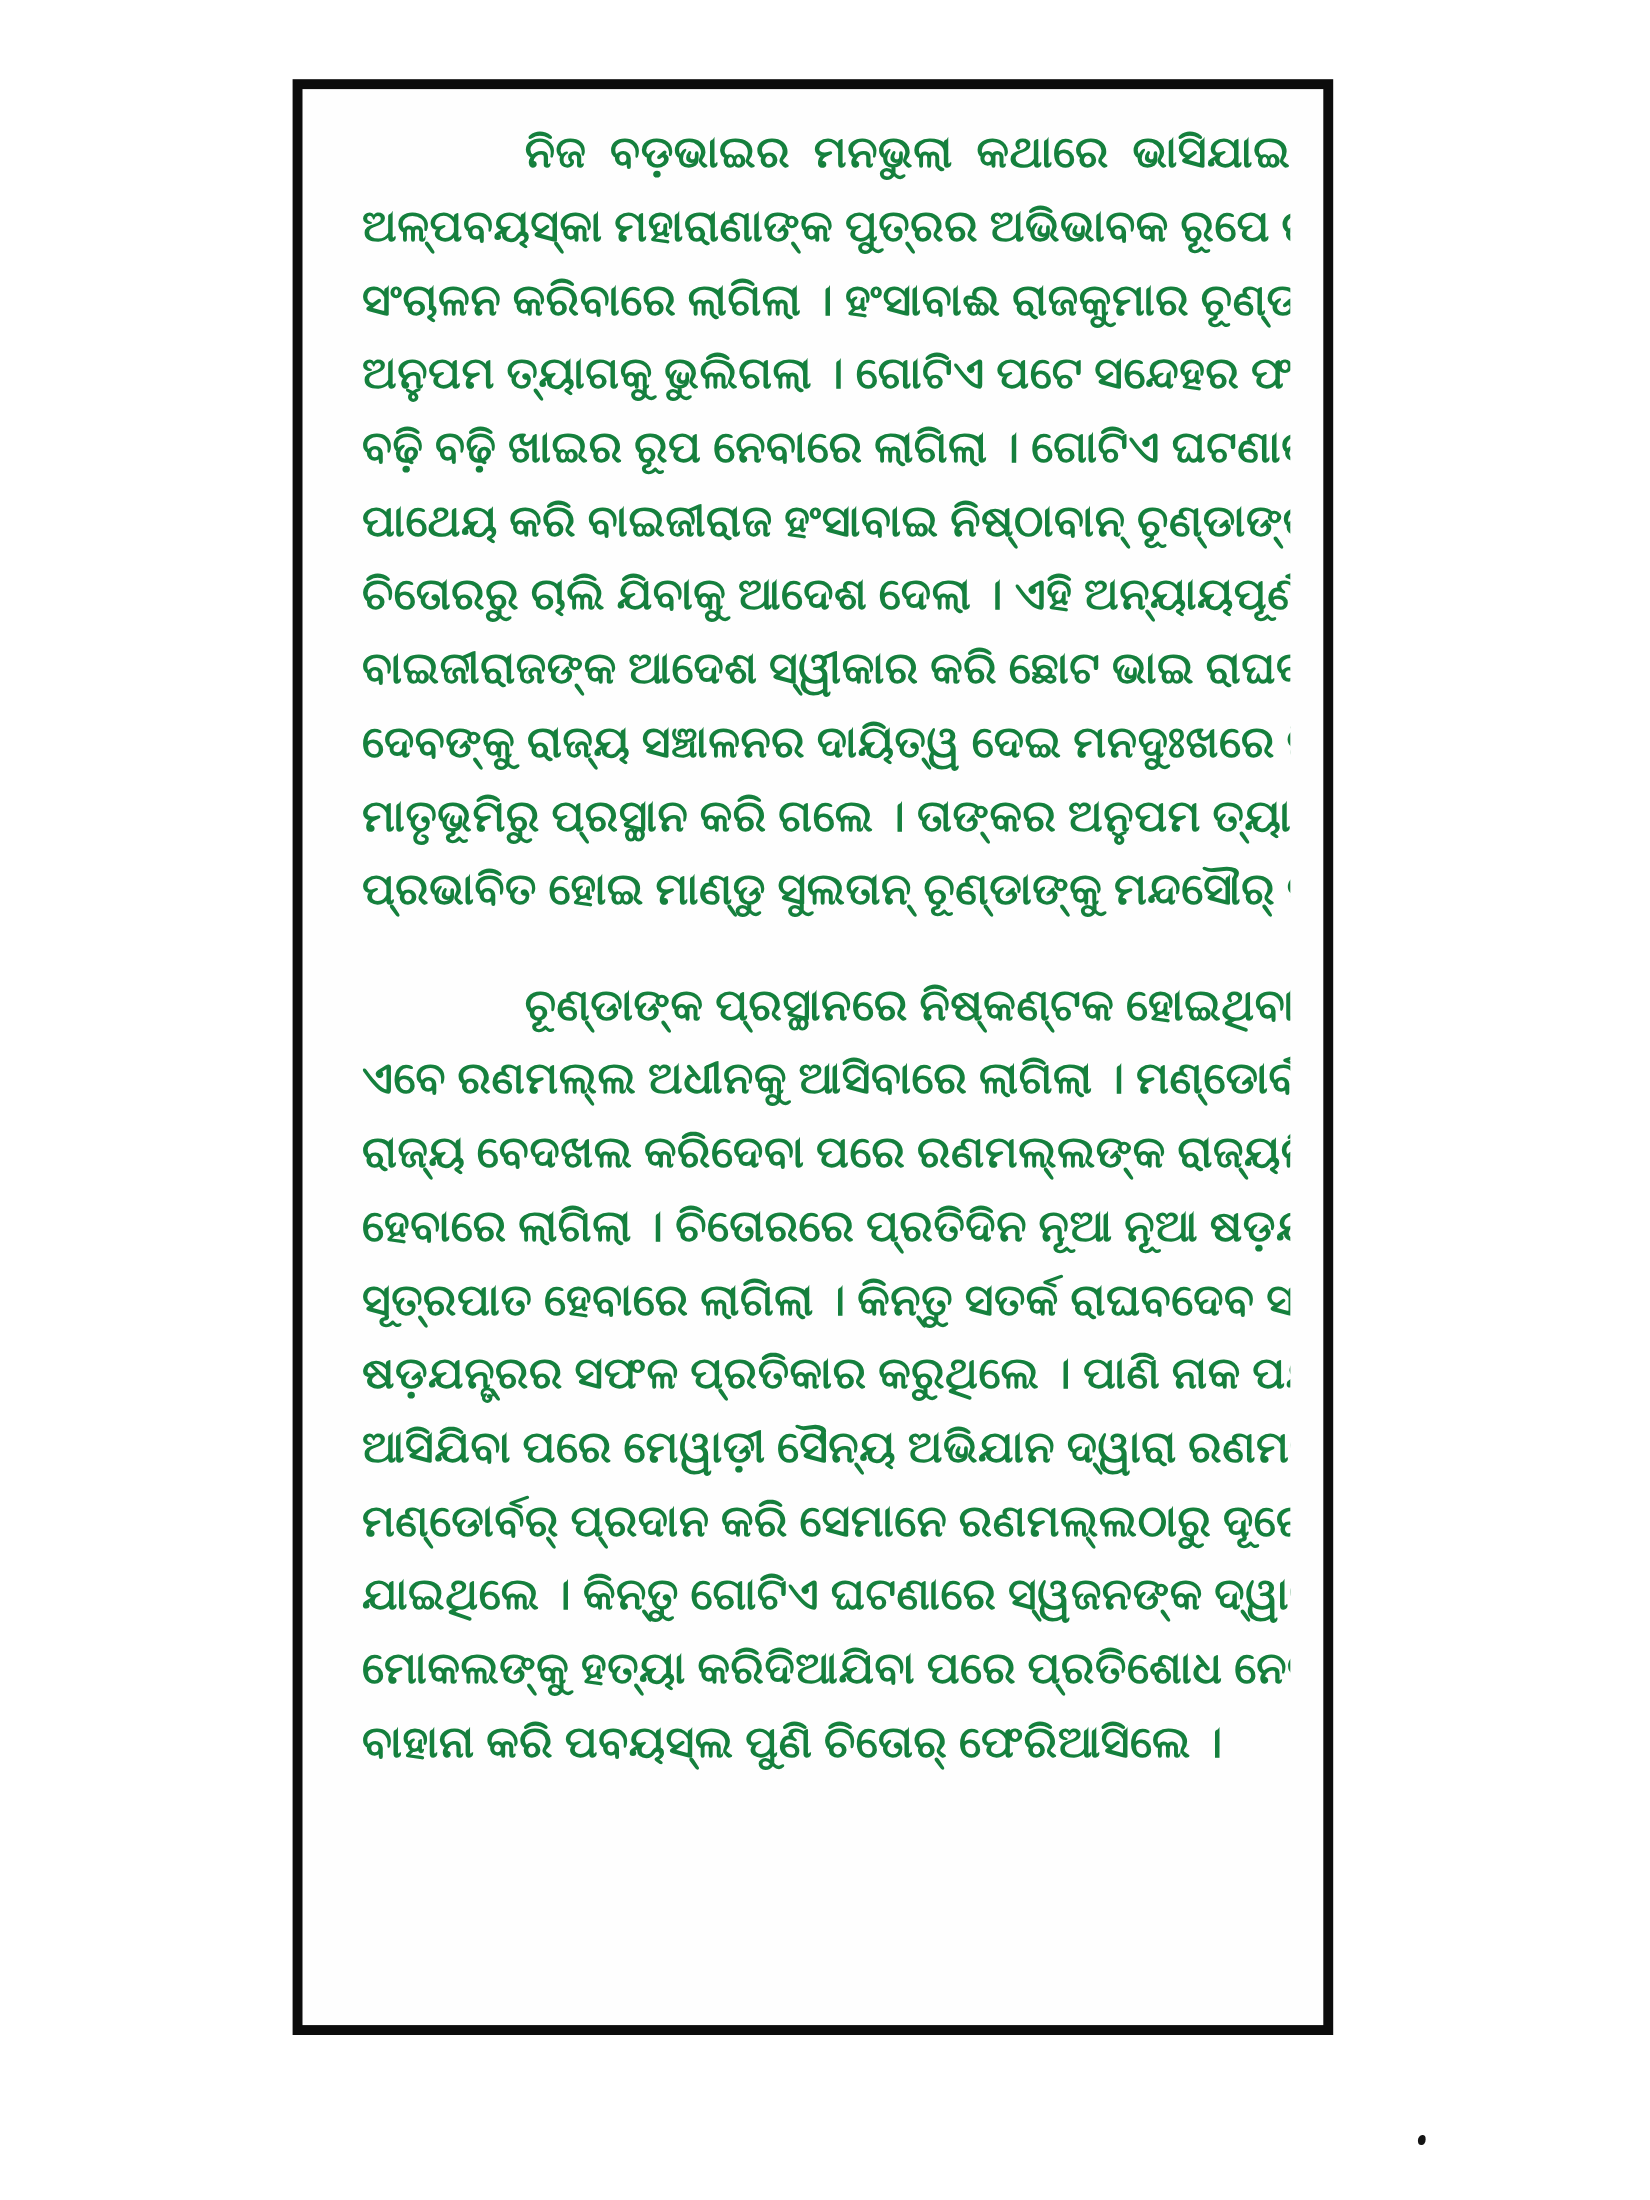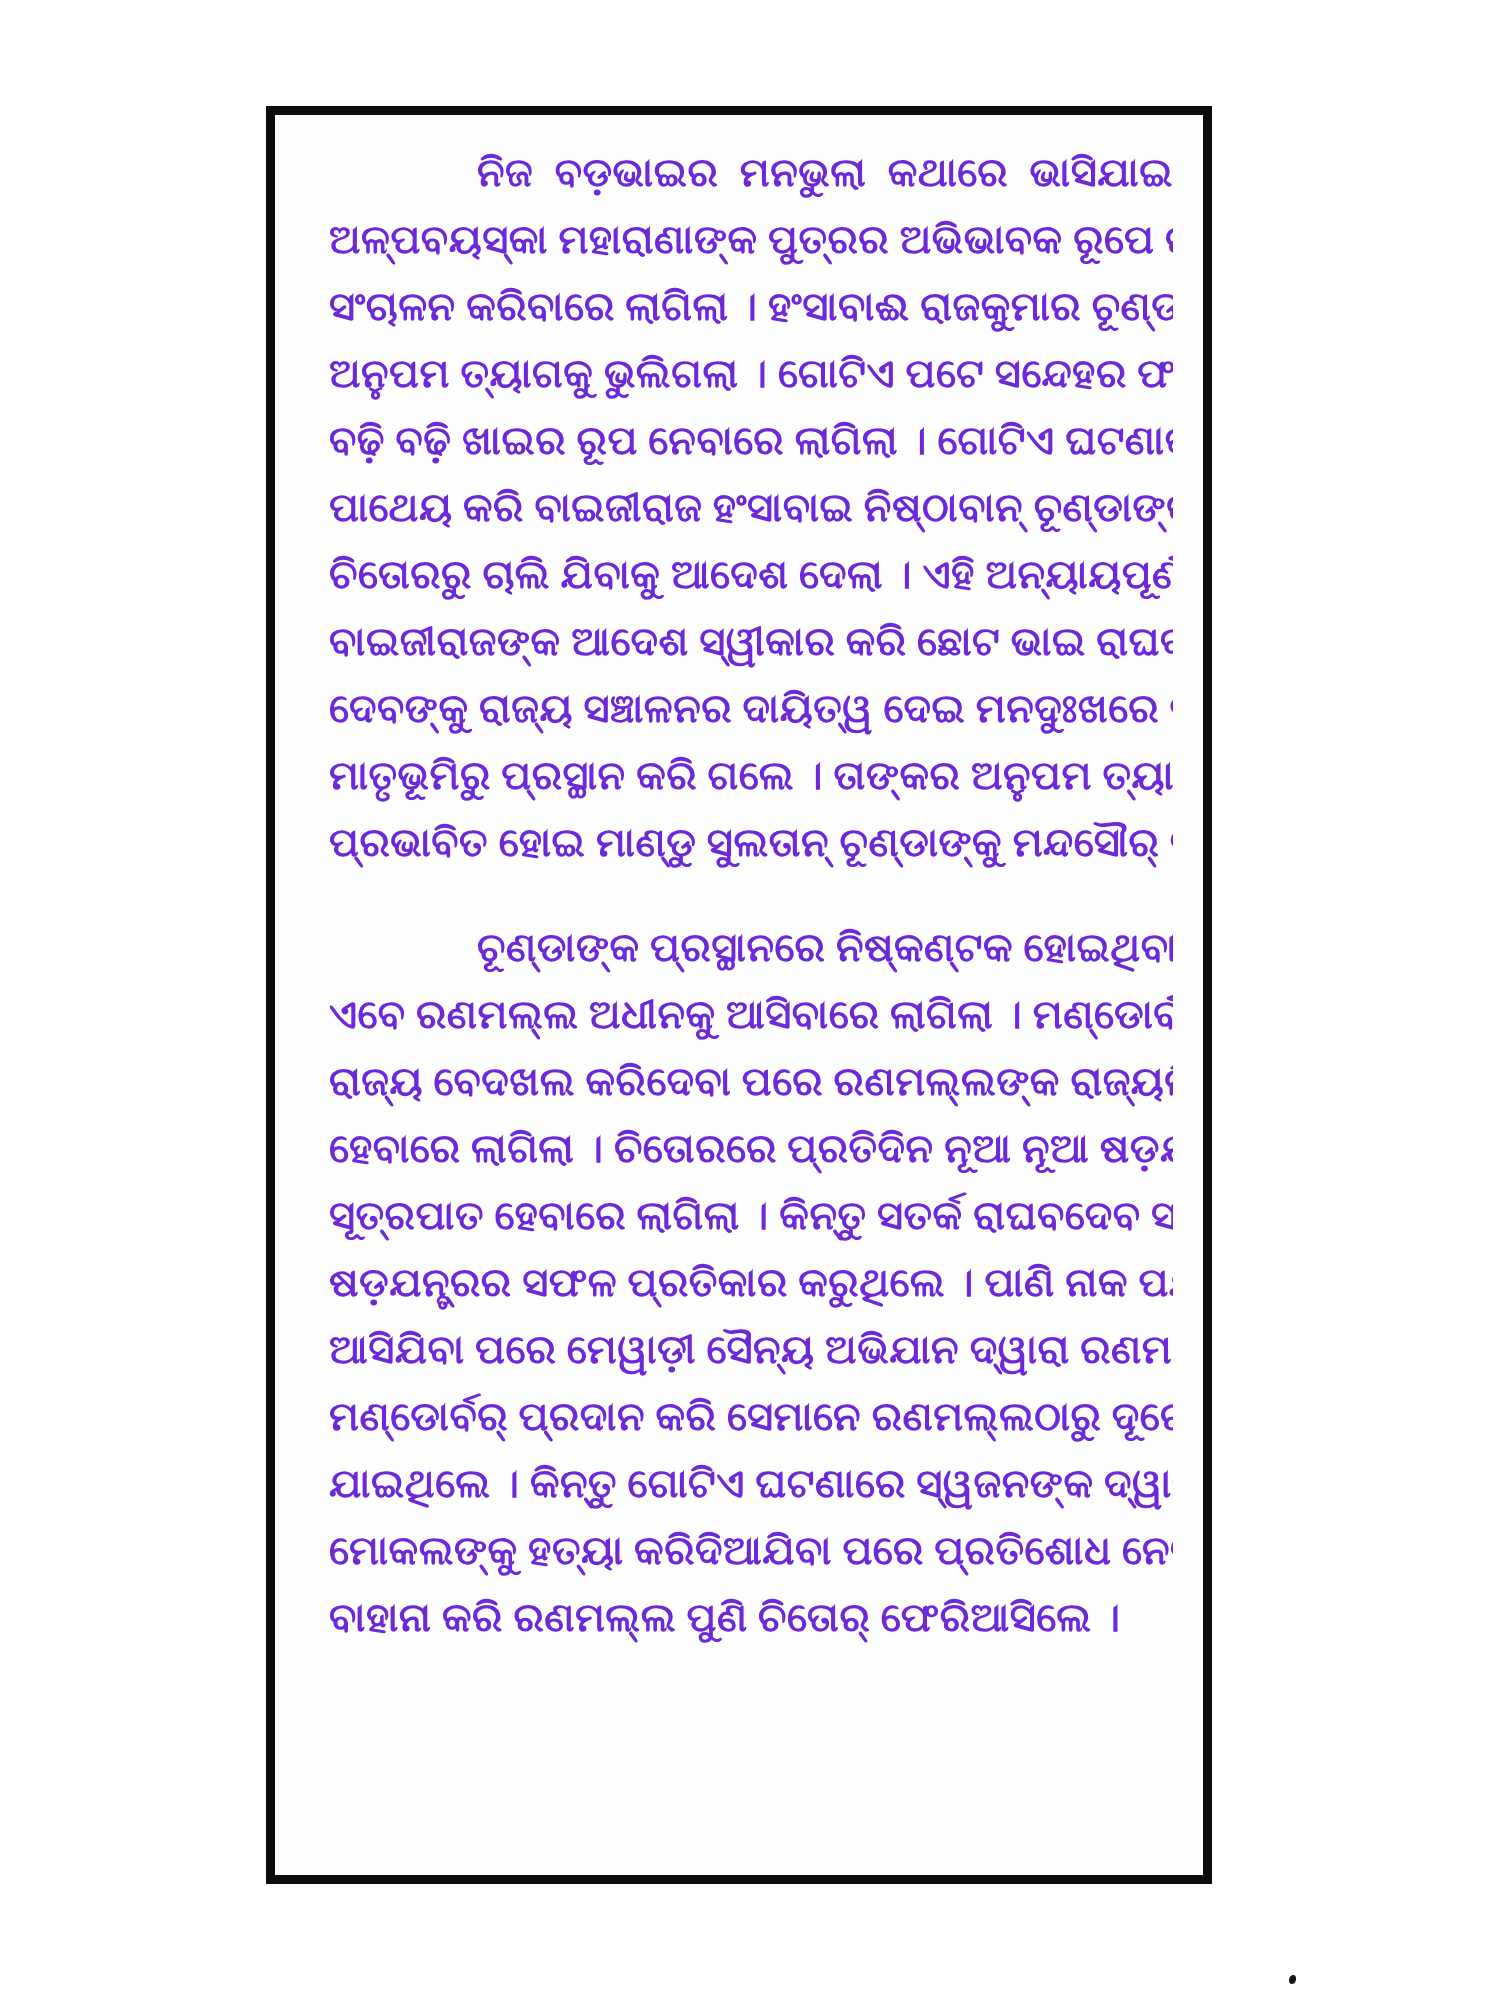--- a/index.html
+++ b/index.html
@@ -5,22 +5,21 @@
   html,body{margin:0;padding:0;}
   body{
     width:1500px;height:2000px;
     background:#ffffff;
     font-family:"Liberation Serif","DejaVu Serif",serif;
   }
   .page{
     position:relative;
     width:1500px;height:1688px;
     background:#ffffff;
-    color:#6d28d9;
-    margin-top:34px;
+    color:#15803d;
   }
   .frame{
     position:absolute;
     left:266px; top:72px;
     width:946px; height:1778px;
     box-sizing:border-box;
     border:9px solid #0c0c0c;
     padding:24px 30px 0 54px;
     background:#fefefe;
   }
@@ -69,19 +68,19 @@
       <div class="line indent">ଚୂଣ୍ଡାଙ୍କ ପ୍ରସ୍ଥାନରେ ନିଷ୍କଣ୍ଟକ ହୋଇଥିବା ଚିତୋର୍</div>
       <div class="line">ଏବେ ରଣମଲ୍ଲ ଅଧୀନକୁ ଆସିବାରେ ଲାଗିଲା । ମଣ୍ଡୋର୍ବର୍</div>
       <div class="line">ରାଜ୍ୟ ବେଦଖଲ କରିଦେବା ପରେ ରଣମଲ୍ଲଙ୍କ ରାଜ୍ୟଲିପ୍ସା ଜାଗ୍ରତ</div>
       <div class="line">ହେବାରେ ଲାଗିଲା । ଚିତୋରରେ ପ୍ରତିଦିନ ନୂଆ ନୂଆ ଷଡ଼ଯନ୍ତ୍ର</div>
       <div class="line">ସୂତ୍ରପାତ ହେବାରେ ଲାଗିଲା । କିନ୍ତୁ ସତର୍କ ରାଘବଦେବ ସମସ୍ତ</div>
       <div class="line">ଷଡ଼ଯନ୍ତ୍ରର ସଫଳ ପ୍ରତିକାର କରୁଥିଲେ । ପାଣି ନାକ ପର୍ଯ୍ୟନ୍ତ</div>
       <div class="line">ଆସିଯିବା ପରେ ମେୱାଡ଼ୀ ସୈନ୍ୟ ଅଭିଯାନ ଦ୍ୱାରା ରଣମଲ୍ଲଙ୍କୁ</div>
       <div class="line">ମଣ୍ଡୋର୍ବର୍ ପ୍ରଦାନ କରି ସେମାନେ ରଣମଲ୍ଲଠାରୁ ଦୂରେଇ</div>
       <div class="line">ଯାଇଥିଲେ । କିନ୍ତୁ ଗୋଟିଏ ଘଟଣାରେ ସ୍ୱଜନଙ୍କ ଦ୍ୱାରା ମହାରାଣା</div>
       <div class="line">ମୋକଲଙ୍କୁ ହତ୍ୟା କରିଦିଆଯିବା ପରେ ପ୍ରତିଶୋଧ ନେବାପାଇଁ</div>
-      <div class="line last">ବାହାନା କରି ରଣମଲ୍ଲ ପୁଣି ଚିତୋର୍ ଫେରିଆସିଲେ ।</div>
+      <div class="line last">ବାହାନା କରି ପବୟସ୍ଲ ପୁଣି ଚିତୋର୍ ଫେରିଆସିଲେ ।</div>
     </div>
 
   </div>
 
   <div class="speck"></div>
 </div>
 
 </body></html>

